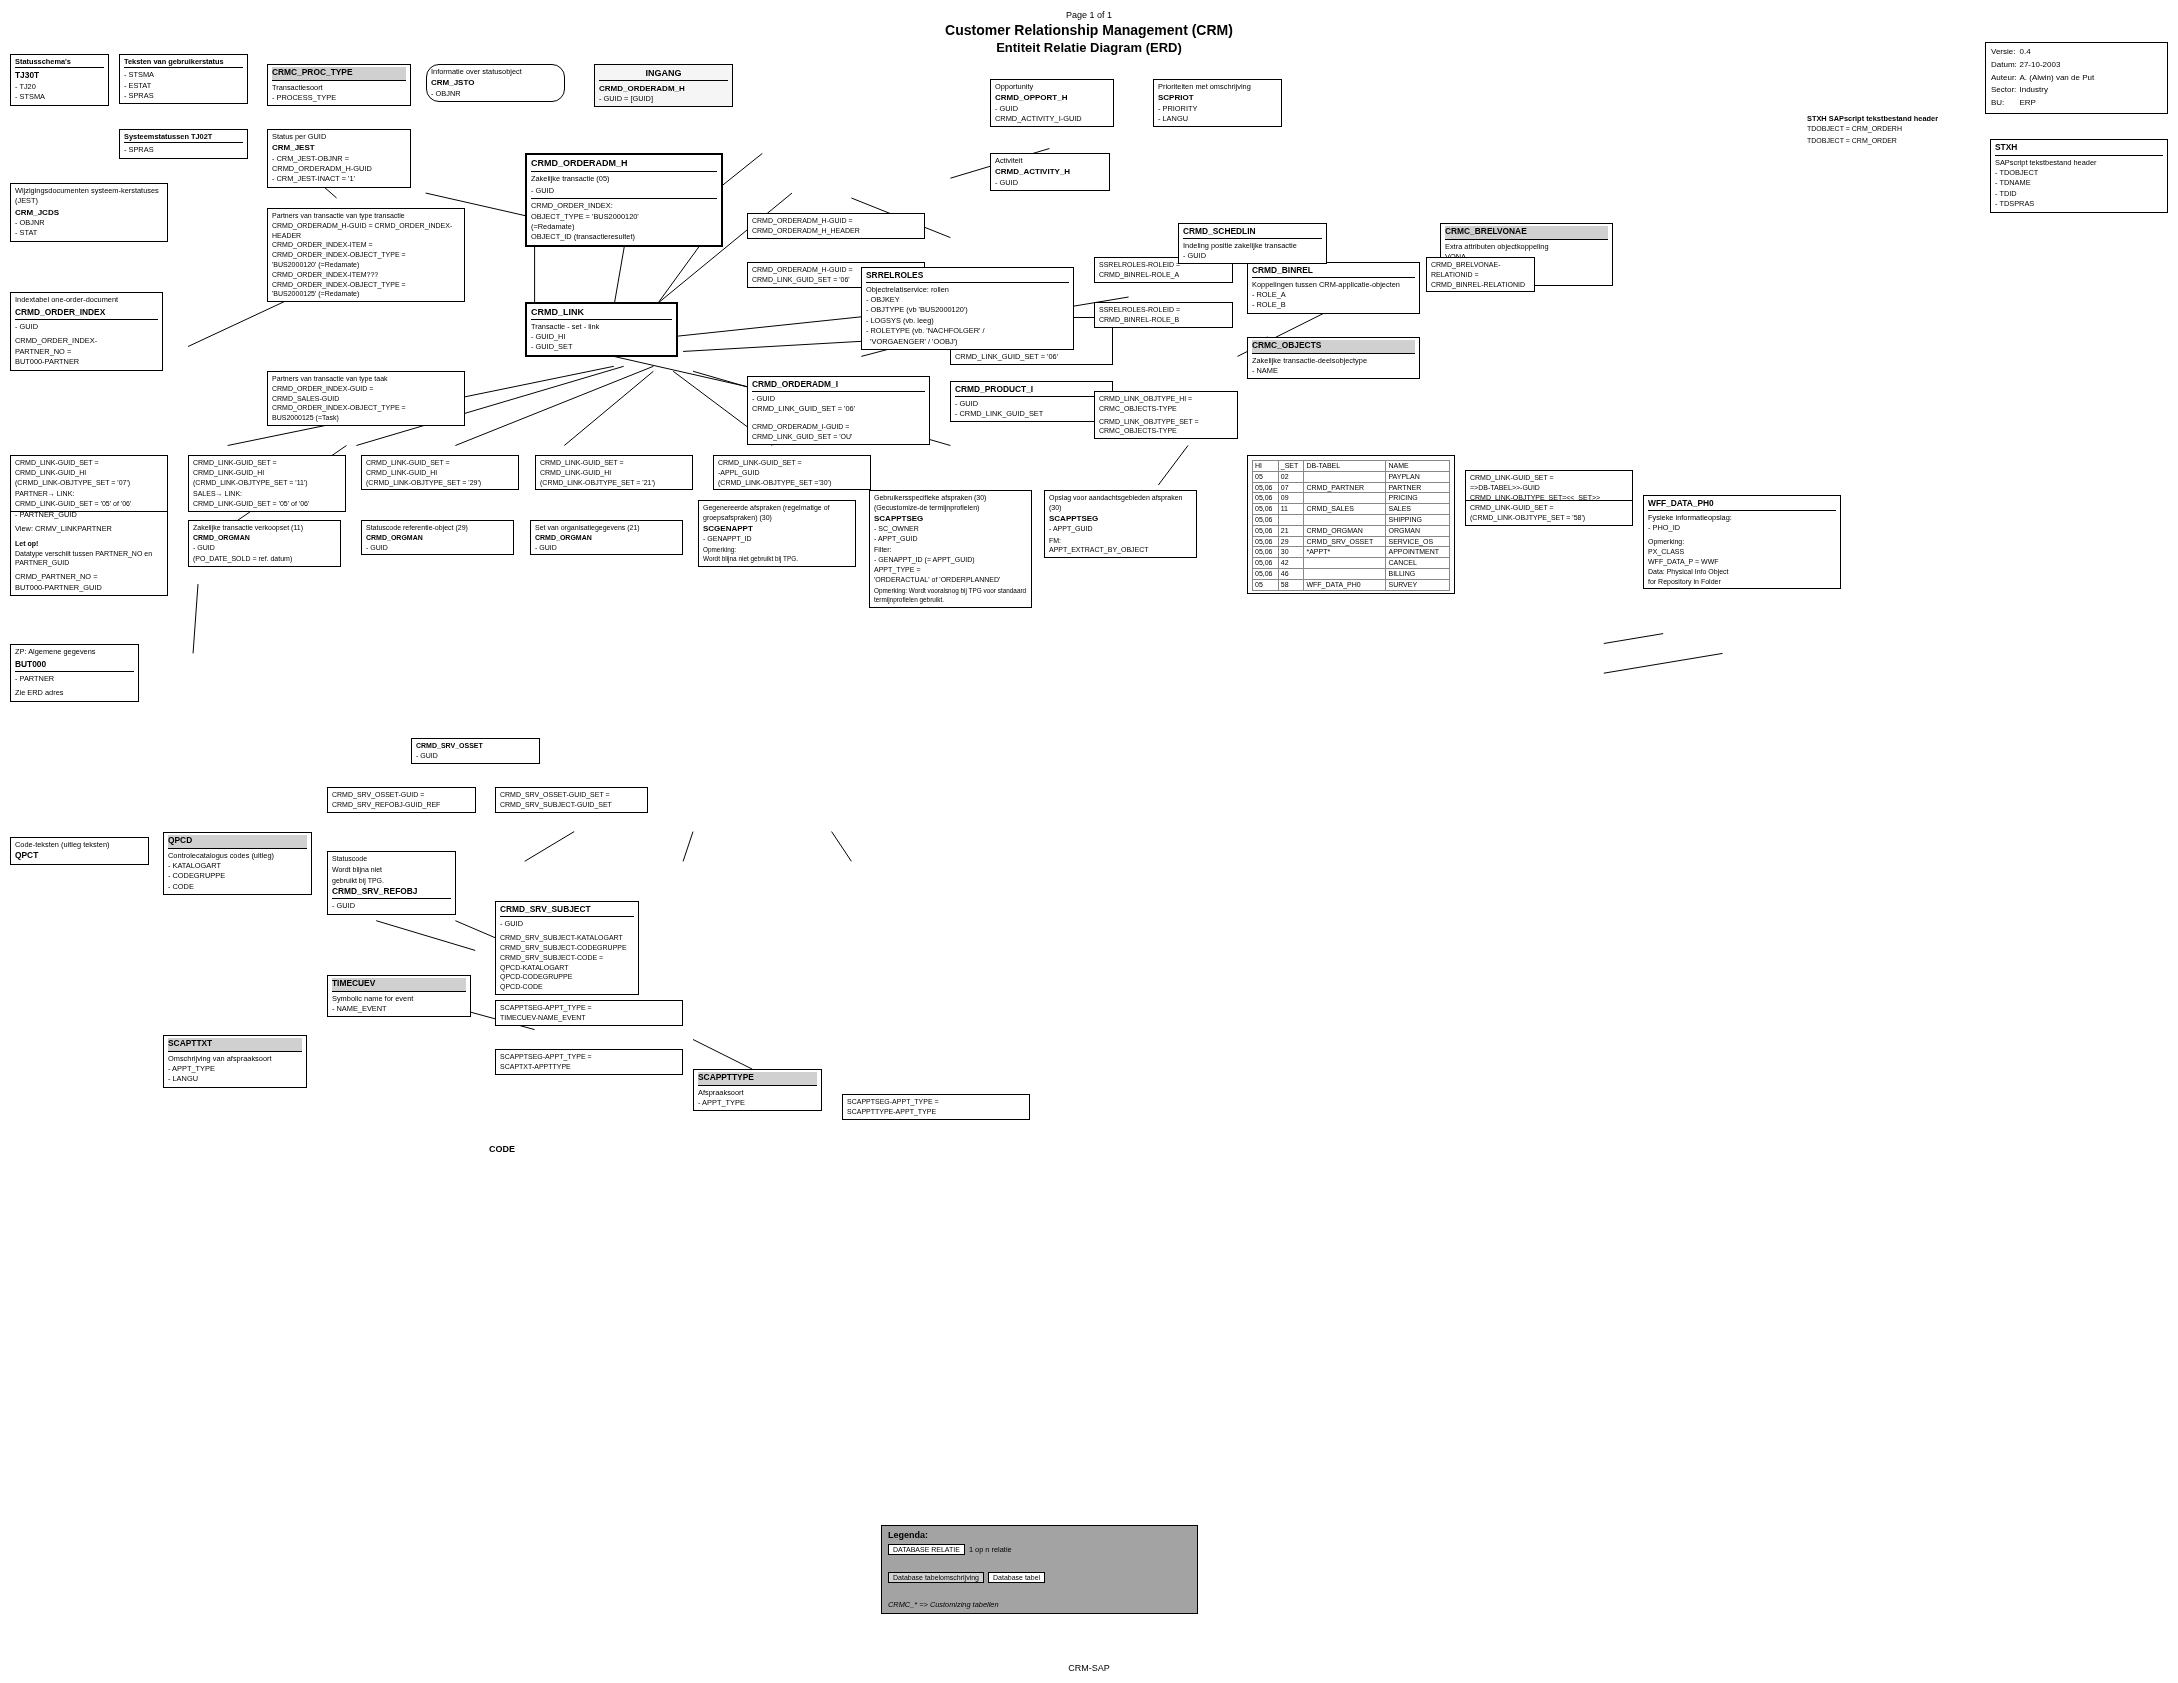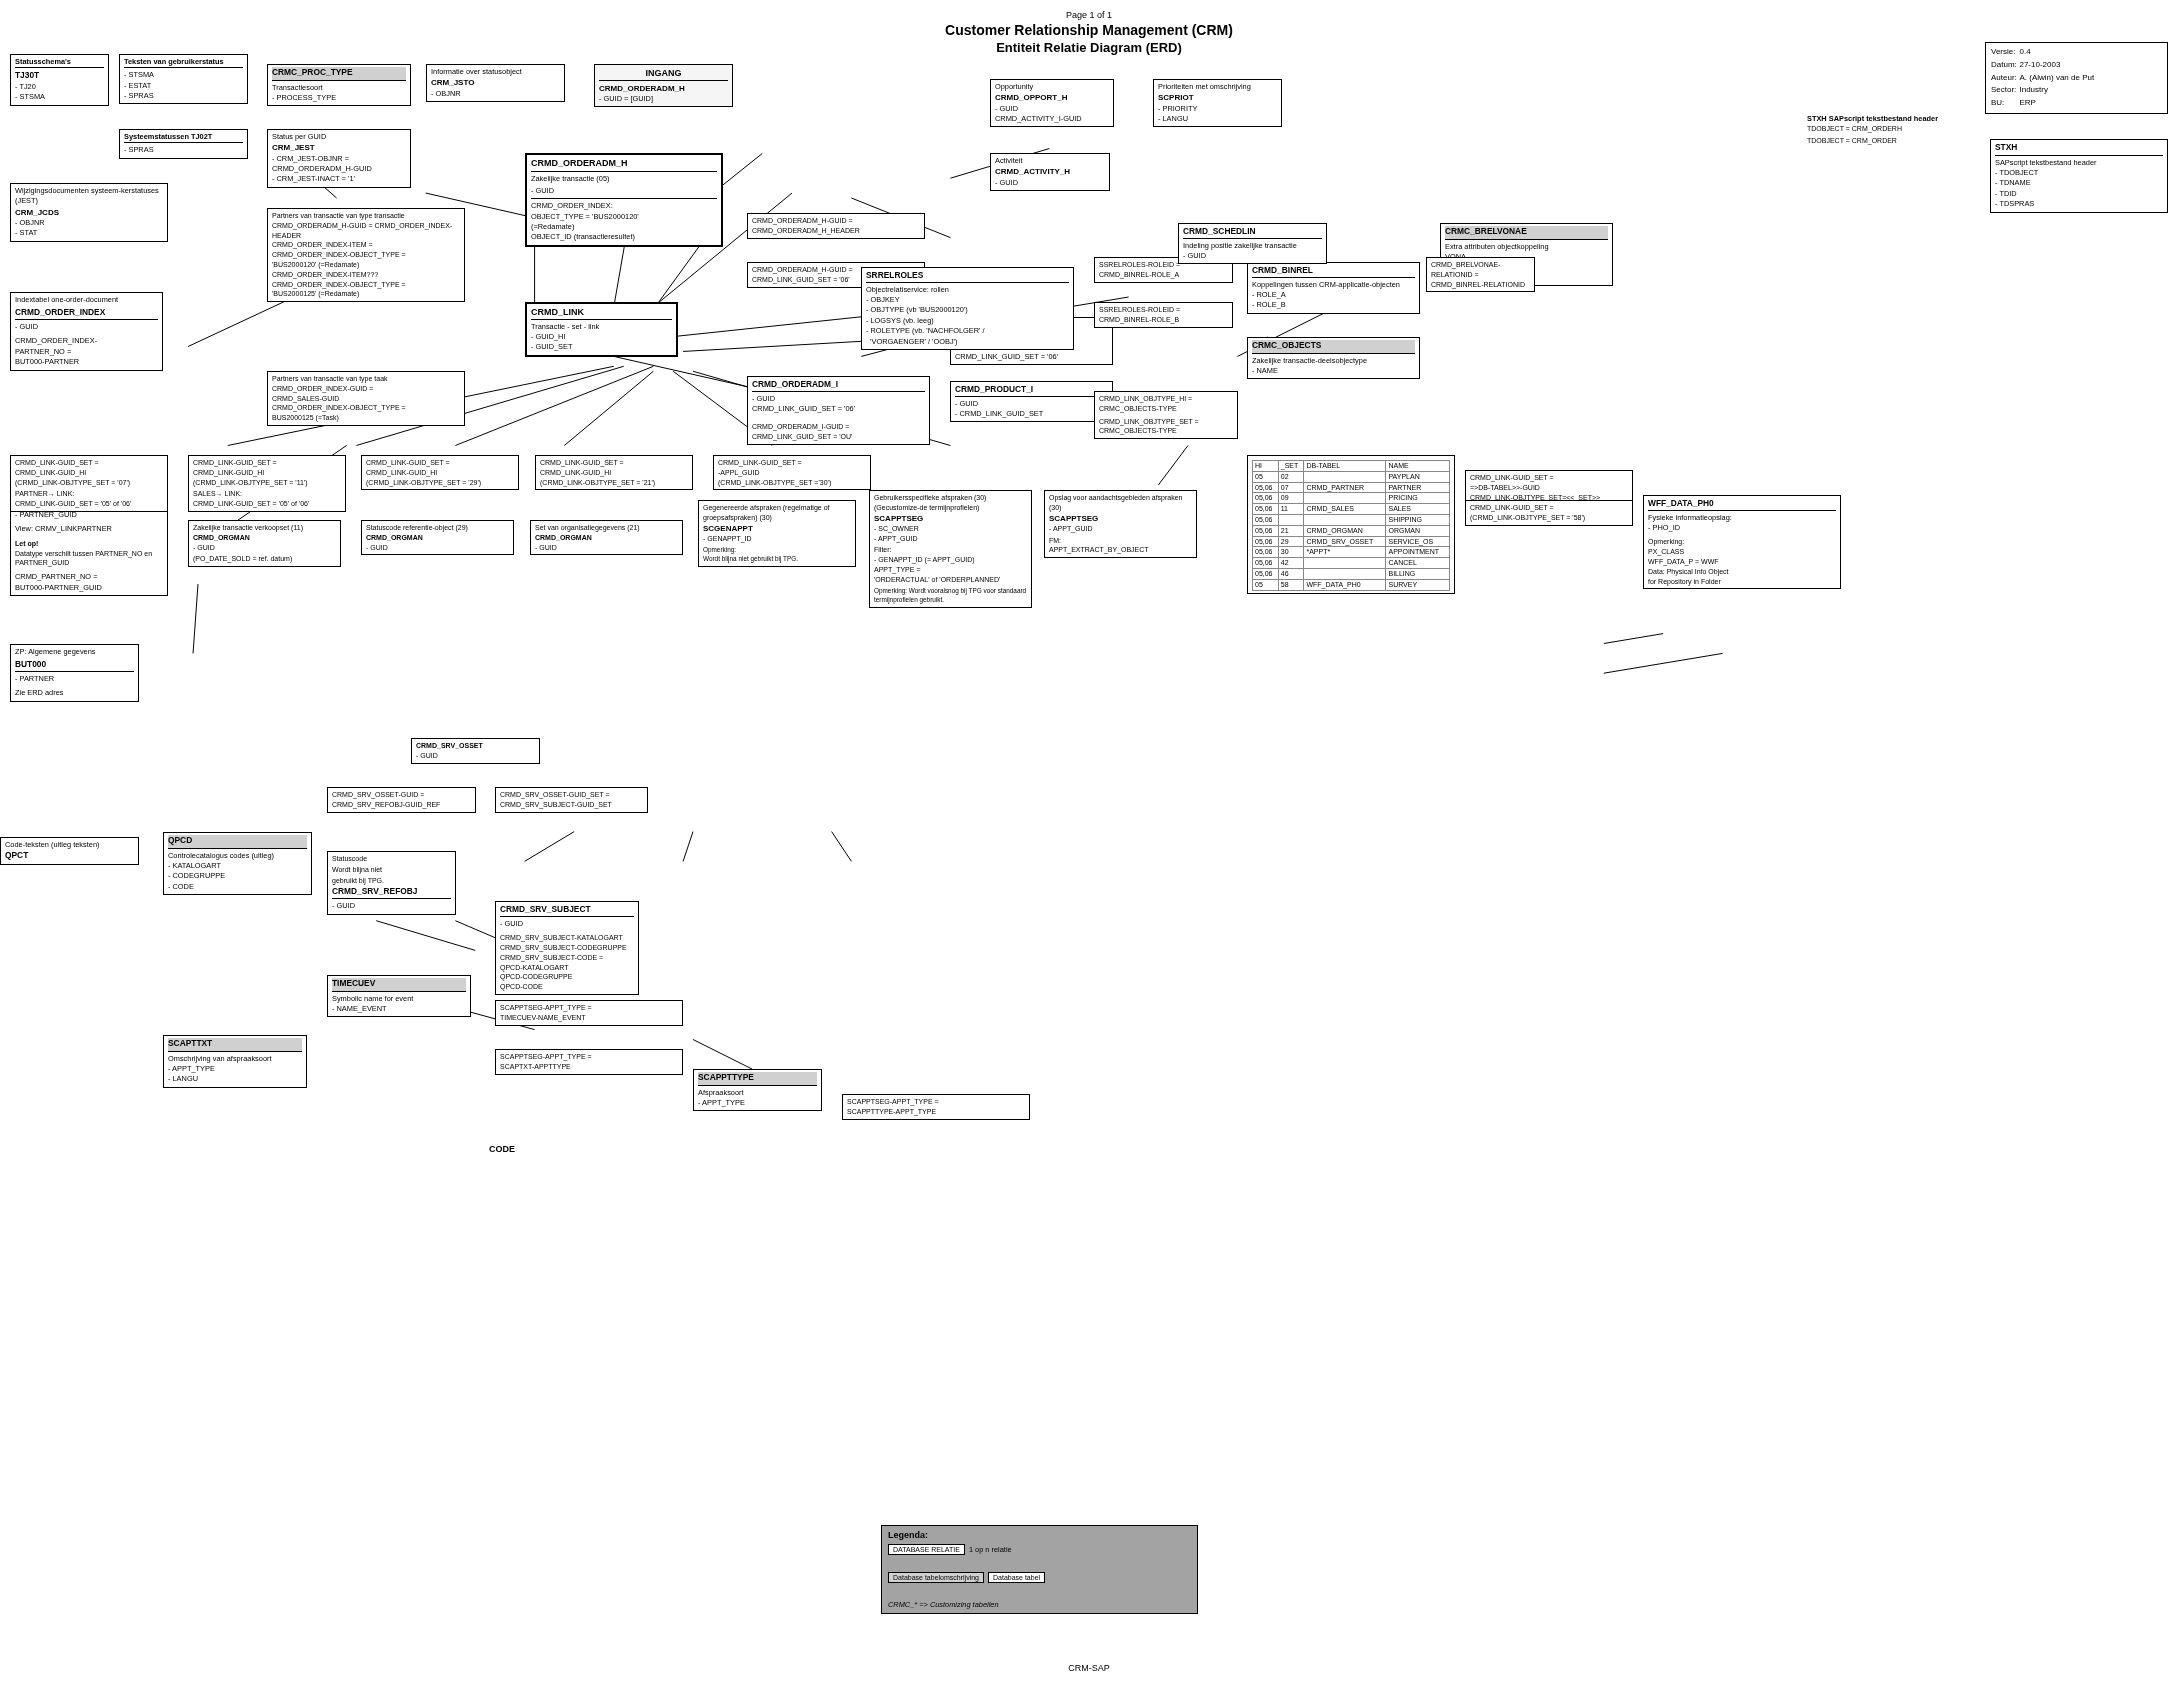--- a/index.html
+++ b/index.html
@@ -323,21 +323,21 @@
   <div class="field">- OBJNR</div>
   <div class="field">- STAT</div>
 </div>
 
 <div class="entity-box entity-shaded" style="top:64px; left:267px; width:144px;">
   <div class="title">CRMC_PROC_TYPE</div>
   <div class="field">Transactiesoort</div>
   <div class="field">- PROCESS_TYPE</div>
 </div>
 
-<div class="note-box" style="top:64px; left:426px; width:139px;">
+<div class="note-box" style="top:64px; left:426px; width:139px;border-radius:13px;">
   <div style="font-size:7.4px;">Informatie over statusobject</div>
   <div style="font-weight:bold; font-size:8px;">CRM_JSTO</div>
   <div class="field">- OBJNR</div>
 </div>
 
 <div class="note-box" style="top:64px; left:594px; width:139px; background:#f5f5f5;">
   <div style="font-weight:bold; font-size:9px; text-align:center; border-bottom:1px solid #000; margin-bottom:2px;">INGANG</div>
   <div style="font-weight:bold; font-size:8px;">CRMD_ORDERADM_H</div>
   <div class="field">- GUID = [GUID]</div>
 </div>
@@ -631,21 +631,21 @@
 </div>
 
 <div class="entity-box entity-shaded" style="top:832px; left:163px; width:149px;">
   <div class="title">QPCD</div>
   <div style="font-size:7.4px;">Controlecatalogus codes (uitleg)</div>
   <div class="field">- KATALOGART</div>
   <div class="field">- CODEGRUPPE</div>
   <div class="field">- CODE</div>
 </div>
 
-<div class="note-box" style="top:837px; left:0; width:139px;">
+<div class="note-box" style="top:837px; left:10px; width:139px;">
   <div style="font-size:7.4px;">Code-teksten (uitleg teksten)</div>
   <div style="font-weight:bold; font-size:8.4px;">QPCT</div>
 </div>
 
 <div class="note-box" style="top:787px; left:327px; width:149px; font-size:7px;">
   <div>CRMD_SRV_OSSET-GUID =</div>
   <div>CRMD_SRV_REFOBJ-GUID_REF</div>
 </div>
 
 <div class="note-box" style="top:787px; left:495px; width:153px; font-size:7px;">

